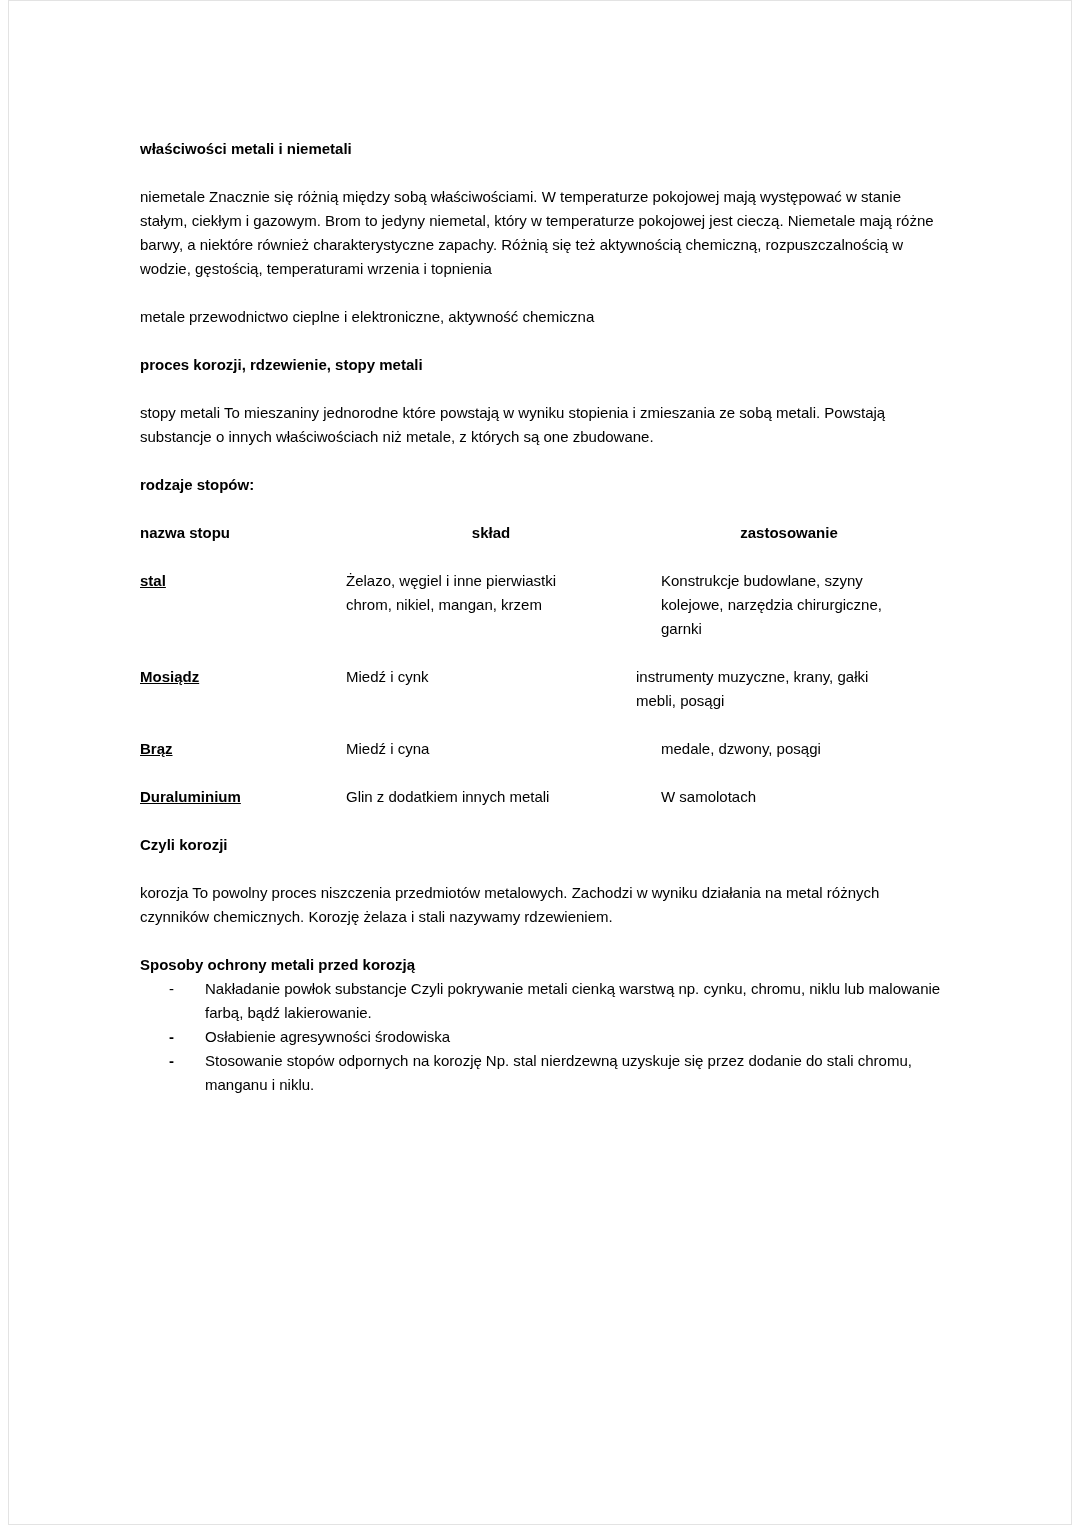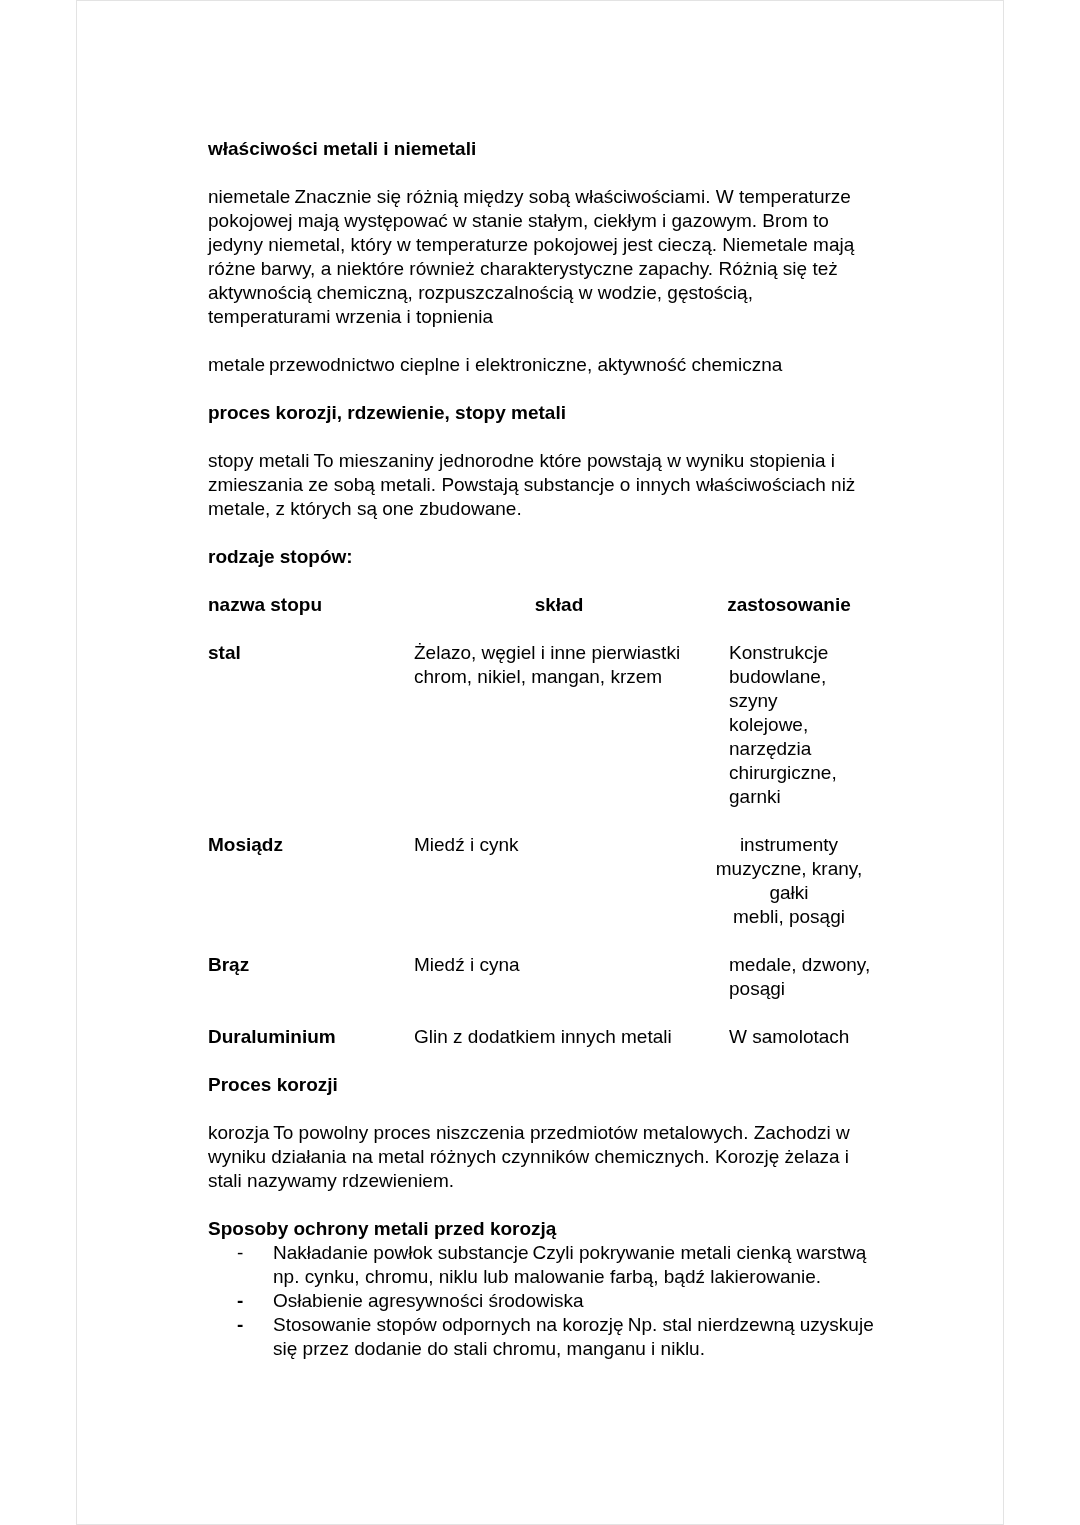--- a/index.html
+++ b/index.html
@@ -1,44 +1,44 @@
 <!DOCTYPE html>
 <html><head>
 <meta charset="utf-8">
 <style>
   * { margin: 0; padding: 0; box-sizing: border-box; }
   html, body { background: #ffffff; }
   .page {
-    width: 928px;
+    width: 1064px;
     height: 1525px;
     margin: 0 auto;
     background: #ffffff;
     border: 1px solid #e3e3e3;
     padding: 136px 129px 0 131px;
     font-family: "Liberation Sans", "DejaVu Sans", sans-serif;
-    font-size: 19px;
+    font-size: 15px;
     line-height: 24px;
     color: #000000;
     overflow: hidden;
   }
   .block { margin-bottom: 24px; }
   .heading { font-weight: 700; }
   .lead { font-weight: 400; margin-right: 4px; }
   
   .alloy-table { margin-bottom: 0; }
   .tr {
     display: grid;
     grid-template-columns: 206px 290px 1fr;
     margin-bottom: 24px;
   }
   .th { font-weight: 700; }
   .c2.th, .c3.th { text-align: center; }
-  .cell-name { font-weight: 700; }
+  .cell-name { font-weight: 700; text-decoration: underline; }
   .c3.pl { padding-left: 25px; }
-  .c3.ctr { text-align: center; }
+  .c3.ctr { text-align: left; }
   
   .bullet { display: flex; }
   .bullet .dash { flex: 0 0 65px; padding-left: 29px; font-weight: 700; }
   .bullet.first .dash { font-weight: 400; }
   .bullet .content { flex: 1; }
 </style>
 </head>
 <body>
 
 <div class="page">
@@ -102,21 +102,21 @@
       <div class="c2">
         <div>Glin z dodatkiem innych metali</div>
       </div>
       <div class="c3 pl">
         <div>W samolotach</div>
       </div>
     </div>
 
   </div>
 
-  <div class="block heading">Proces korozji</div>
+  <div class="block heading">Czyli korozji</div>
 
   <p class="block"><span class="lead">korozja</span><span>To powolny proces niszczenia przedmiotów metalowych. Zachodzi w wyniku działania na metal różnych czynników chemicznych. Korozję żelaza i stali nazywamy rdzewieniem.</span></p>
 
   <div class="heading">Sposoby ochrony metali przed korozją</div>
 
   <div>
     <div class="bullet first">
       <span class="dash">-</span>
       <span class="content"><span class="lead">Nakładanie powłok substancje</span><span>Czyli pokrywanie metali cienką warstwą np. cynku, chromu, niklu lub malowanie farbą, bądź lakierowanie.</span></span>
     </div>

